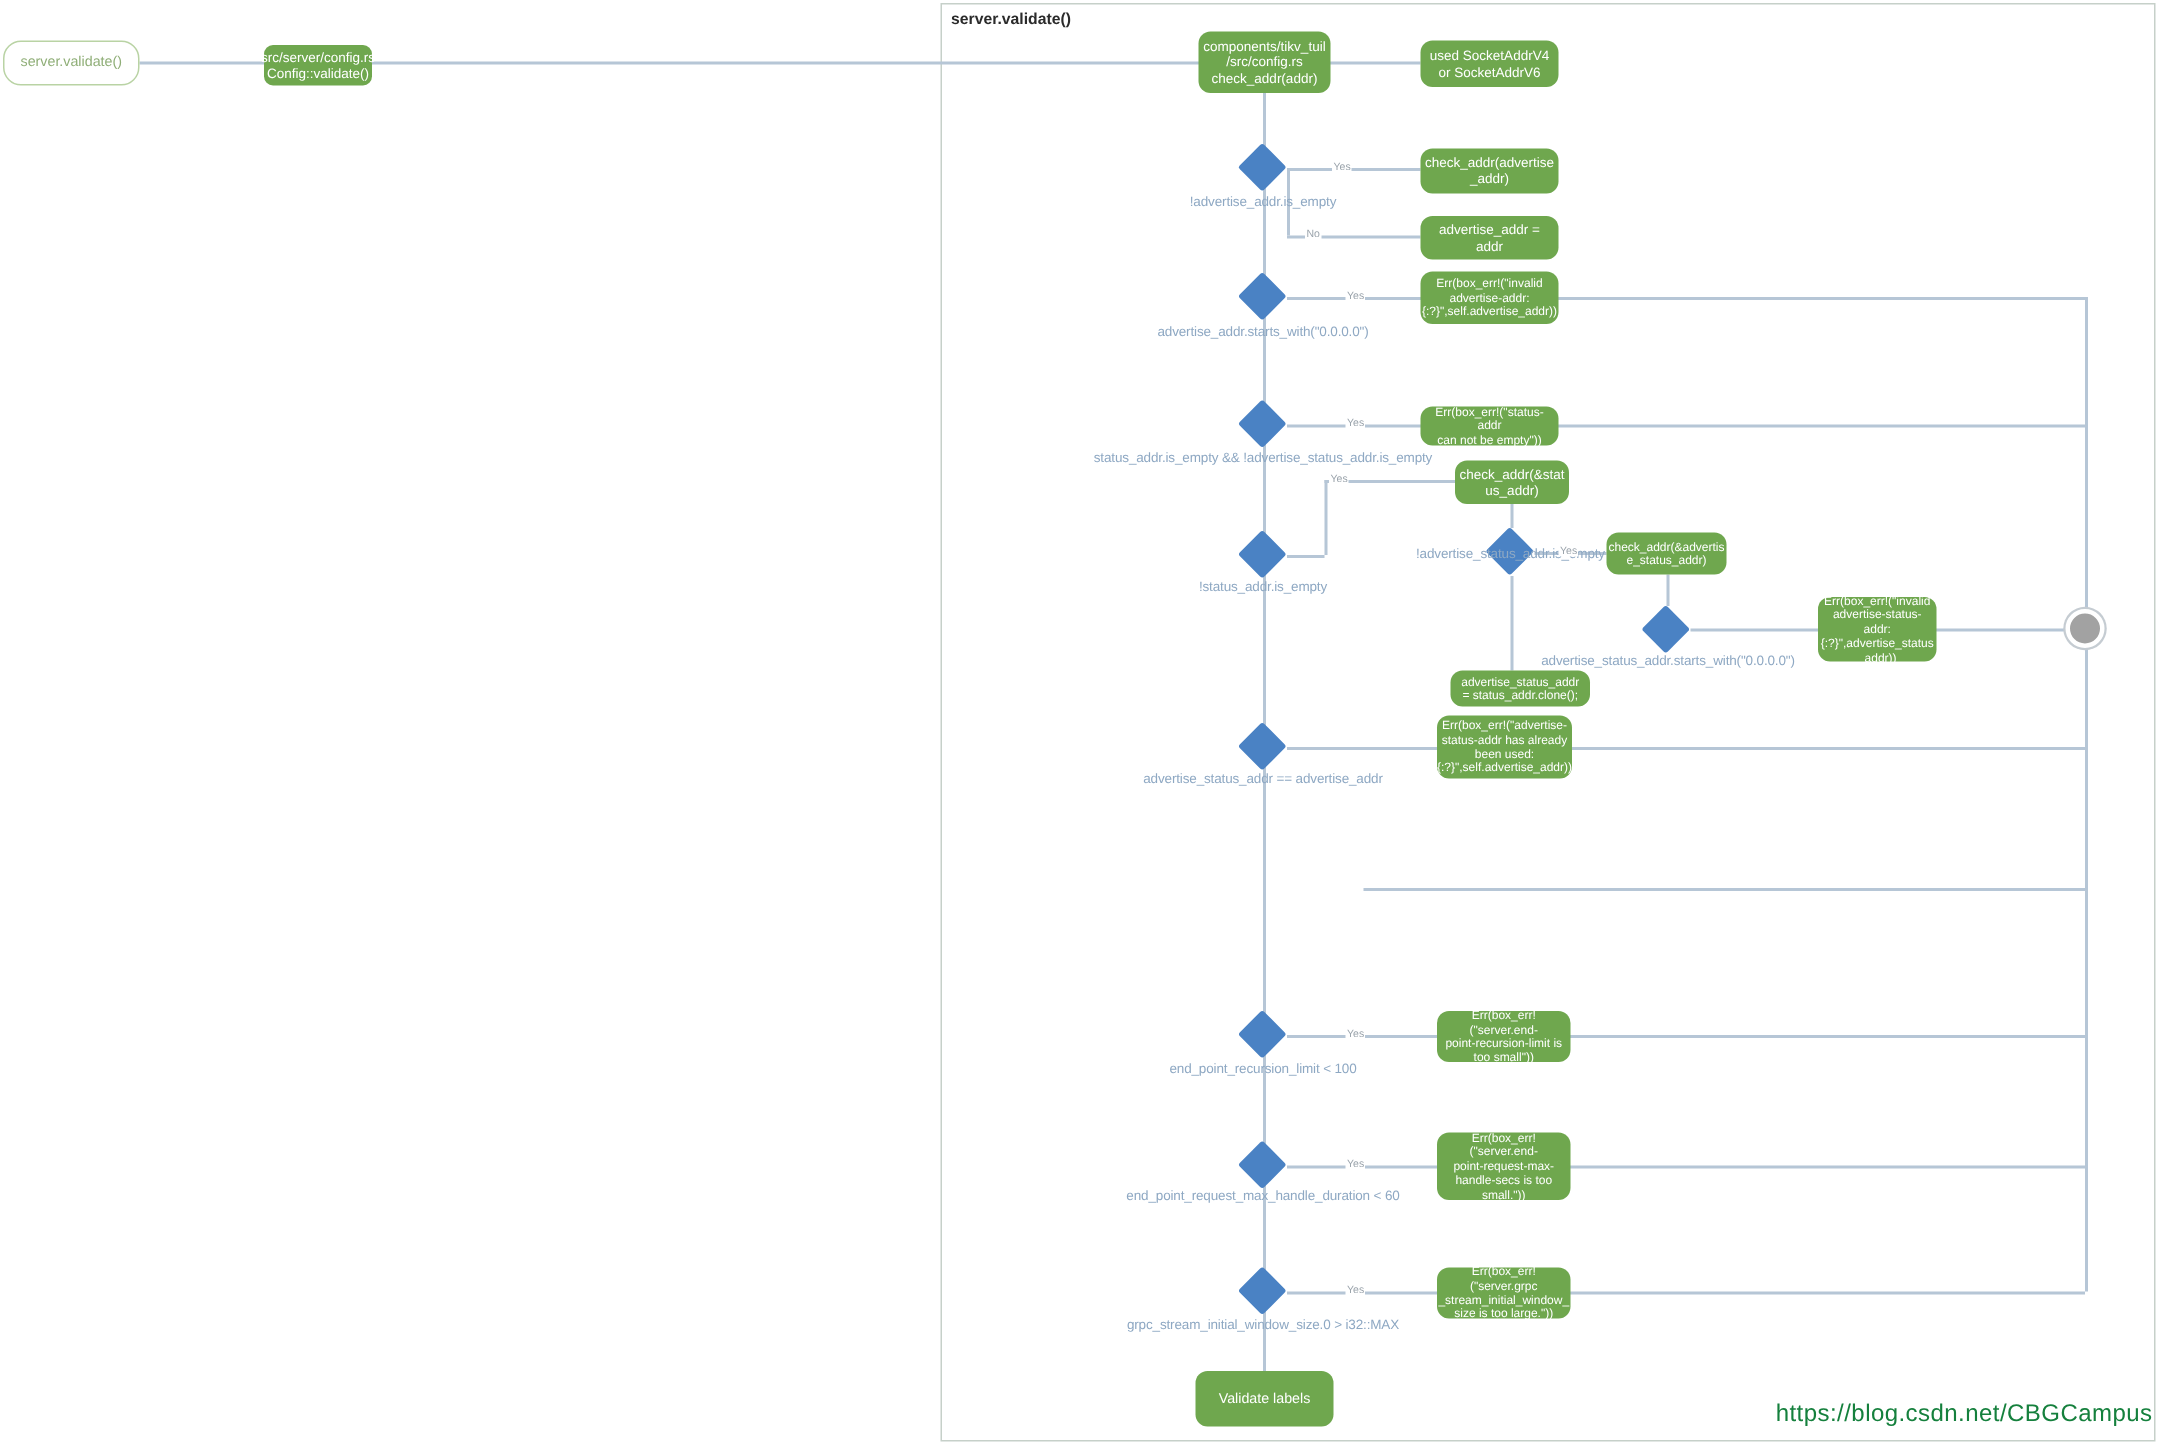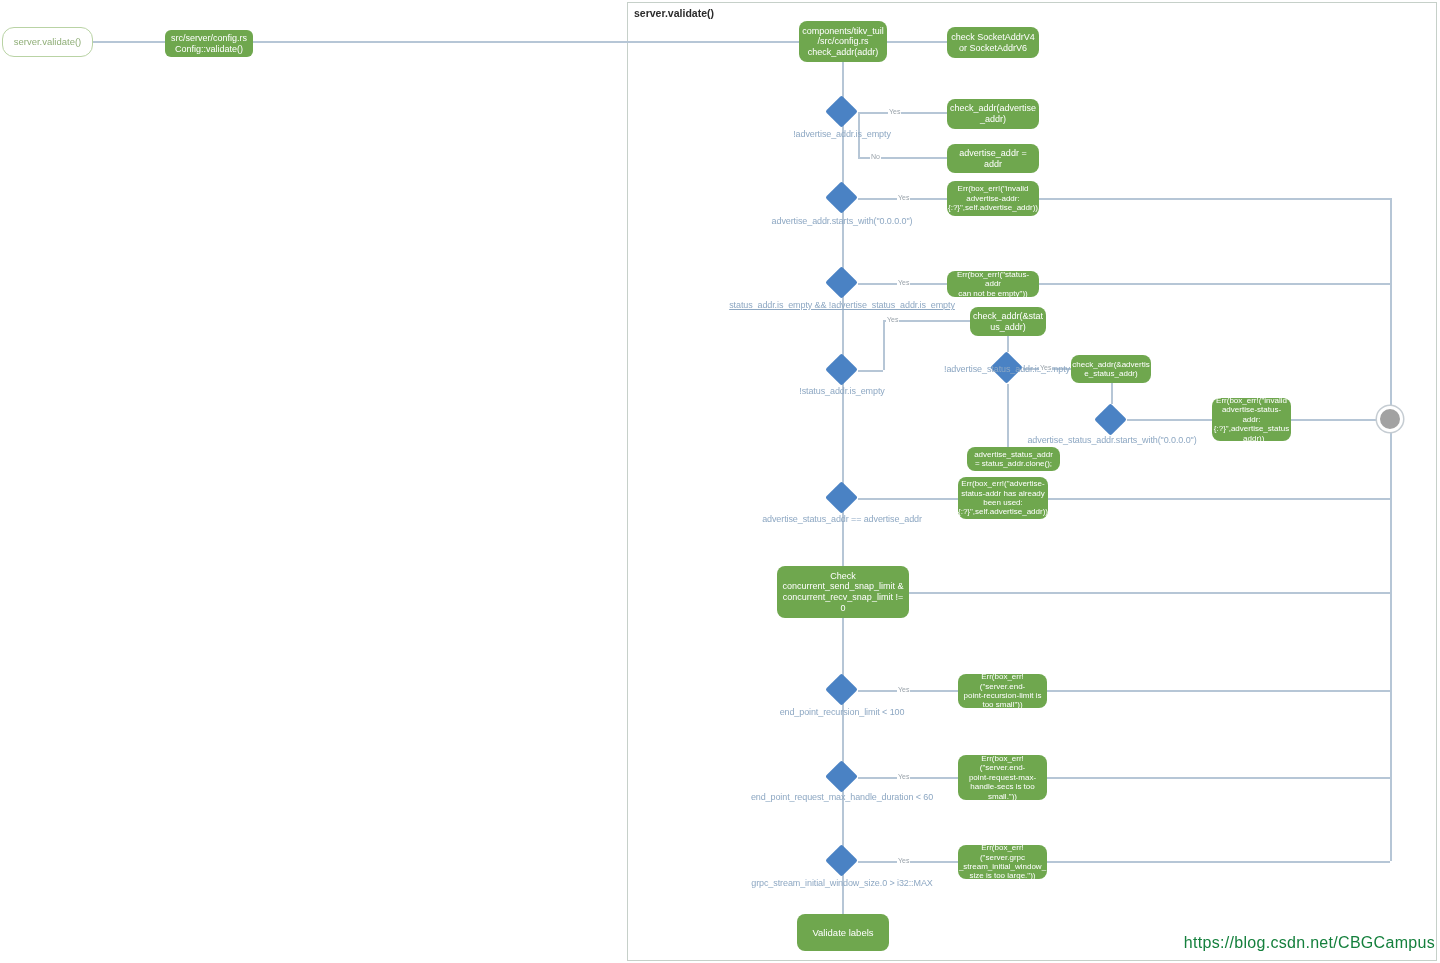--- a/index.html
+++ b/index.html
@@ -78,27 +78,27 @@
   <div class="hl" style="left:858px;top:777px;width:532px;"></div>
   <div class="hl" style="left:858px;top:861px;width:532px;"></div>
   <div class="vl" style="left:842px;top:62px;height:852px;"></div>
   <div class="vl" style="left:1390px;top:198px;height:663px;"></div>
 
   <div class="frame">
     <div class="frame-title">server.validate()</div>
   </div>
 
   <div class="box start-box fs95" style="left:2px;top:27px;width:91px;height:30px;">server.validate()</div>
-  <div class="box green fs9" style="left:165px;top:30px;width:88px;height:27px;border-radius:6px;">src/server/config.rs
+  <div class="box green fs9" style="left:176px;top:30px;width:72px;height:27px;border-radius:6px;">src/server/config.rs
 Config::validate()</div>
 
   <div class="box green fs9" style="left:799px;top:21px;width:88px;height:41px;">components/tikv_tuil
 /src/config.rs
 check_addr(addr)</div>
-  <div class="box green fs9" style="left:947px;top:27px;width:92px;height:31px;">check SocketAddrV4
+  <div class="box green fs9" style="left:947px;top:27px;width:92px;height:31px;">used SocketAddrV4
 or SocketAddrV6</div>
   <div class="box green fs9" style="left:947px;top:99px;width:92px;height:30px;">check_addr(advertise
 _addr)</div>
   <div class="box green fs9" style="left:947px;top:144px;width:92px;height:29px;">advertise_addr =
 addr</div>
   <div class="box green fs8" style="left:947px;top:181px;width:92px;height:35px;">Err(box_err!("invalid
 advertise-addr:
 {:?}",self.advertise_addr))</div>
   <div class="box green fs8" style="left:947px;top:271px;width:92px;height:26px;">Err(box_err!("status-addr
 can not be empty"))</div>
@@ -109,24 +109,20 @@
   <div class="box green fs8" style="left:1212px;top:398px;width:79px;height:43px;">Err(box_err!("invalid
 advertise-status-addr:
 {:?}",advertise_status
 _addr))</div>
   <div class="box green fs8" style="left:967px;top:447px;width:93px;height:24px;">advertise_status_addr
 = status_addr.clone();</div>
   <div class="box green fs8" style="left:958px;top:477px;width:90px;height:42px;">Err(box_err!("advertise-
 status-addr has already
 been used:
 {:?}",self.advertise_addr))</div>
-  <div class="box green fs9" style="left:777px;top:566px;width:132px;height:52px;">Check
-concurrent_send_snap_limit &amp;
-concurrent_recv_snap_limit !=
-0</div>
   <div class="box green fs8" style="left:958px;top:674px;width:89px;height:34px;">Err(box_err!("server.end-
 point-recursion-limit is
 too small"))</div>
   <div class="box green fs8" style="left:958px;top:755px;width:89px;height:45px;">Err(box_err!("server.end-
 point-request-max-
 handle-secs is too
 small."))</div>
   <div class="box green fs8" style="left:958px;top:845px;width:89px;height:34px;">Err(box_err!("server.grpc
 _stream_initial_window_
 size is too large."))</div>
@@ -140,21 +136,21 @@
   <div class="diamond" style="left:1099px;top:408px;"></div>
   <div class="diamond" style="left:830px;top:486px;"></div>
   <div class="diamond" style="left:830px;top:678px;"></div>
   <div class="diamond" style="left:830px;top:765px;"></div>
   <div class="diamond" style="left:830px;top:849px;"></div>
 
   <div class="end-circle"></div>
 
   <div class="cond" style="left:692px;top:129px;width:300px;">!advertise_addr.is_empty</div>
   <div class="cond" style="left:692px;top:216px;width:300px;">advertise_addr.starts_with("0.0.0.0")</div>
-  <div class="cond" style="left:692px;top:300px;width:300px;text-decoration:underline;">status_addr.is_empty &amp;&amp; !advertise_status_addr.is_empty</div>
+  <div class="cond" style="left:692px;top:300px;width:300px;">status_addr.is_empty &amp;&amp; !advertise_status_addr.is_empty</div>
   <div class="cond" style="left:692px;top:386px;width:300px;">!status_addr.is_empty</div>
   <div class="cond" style="left:857px;top:364px;width:300px;">!advertise_status_addr.is_empty</div>
   <div class="cond" style="left:962px;top:435px;width:300px;">advertise_status_addr.starts_with("0.0.0.0")</div>
   <div class="cond" style="left:692px;top:514px;width:300px;">advertise_status_addr == advertise_addr</div>
   <div class="cond" style="left:692px;top:707px;width:300px;">end_point_recursion_limit &lt; 100</div>
   <div class="cond" style="left:692px;top:792px;width:300px;">end_point_request_max_handle_duration &lt; 60</div>
   <div class="cond" style="left:692px;top:878px;width:300px;">grpc_stream_initial_window_size.0 &gt; i32::MAX</div>
 
   <span class="edge-label" style="left:888px;top:108px;">Yes</span>
   <span class="edge-label" style="left:870px;top:153px;">No</span>

